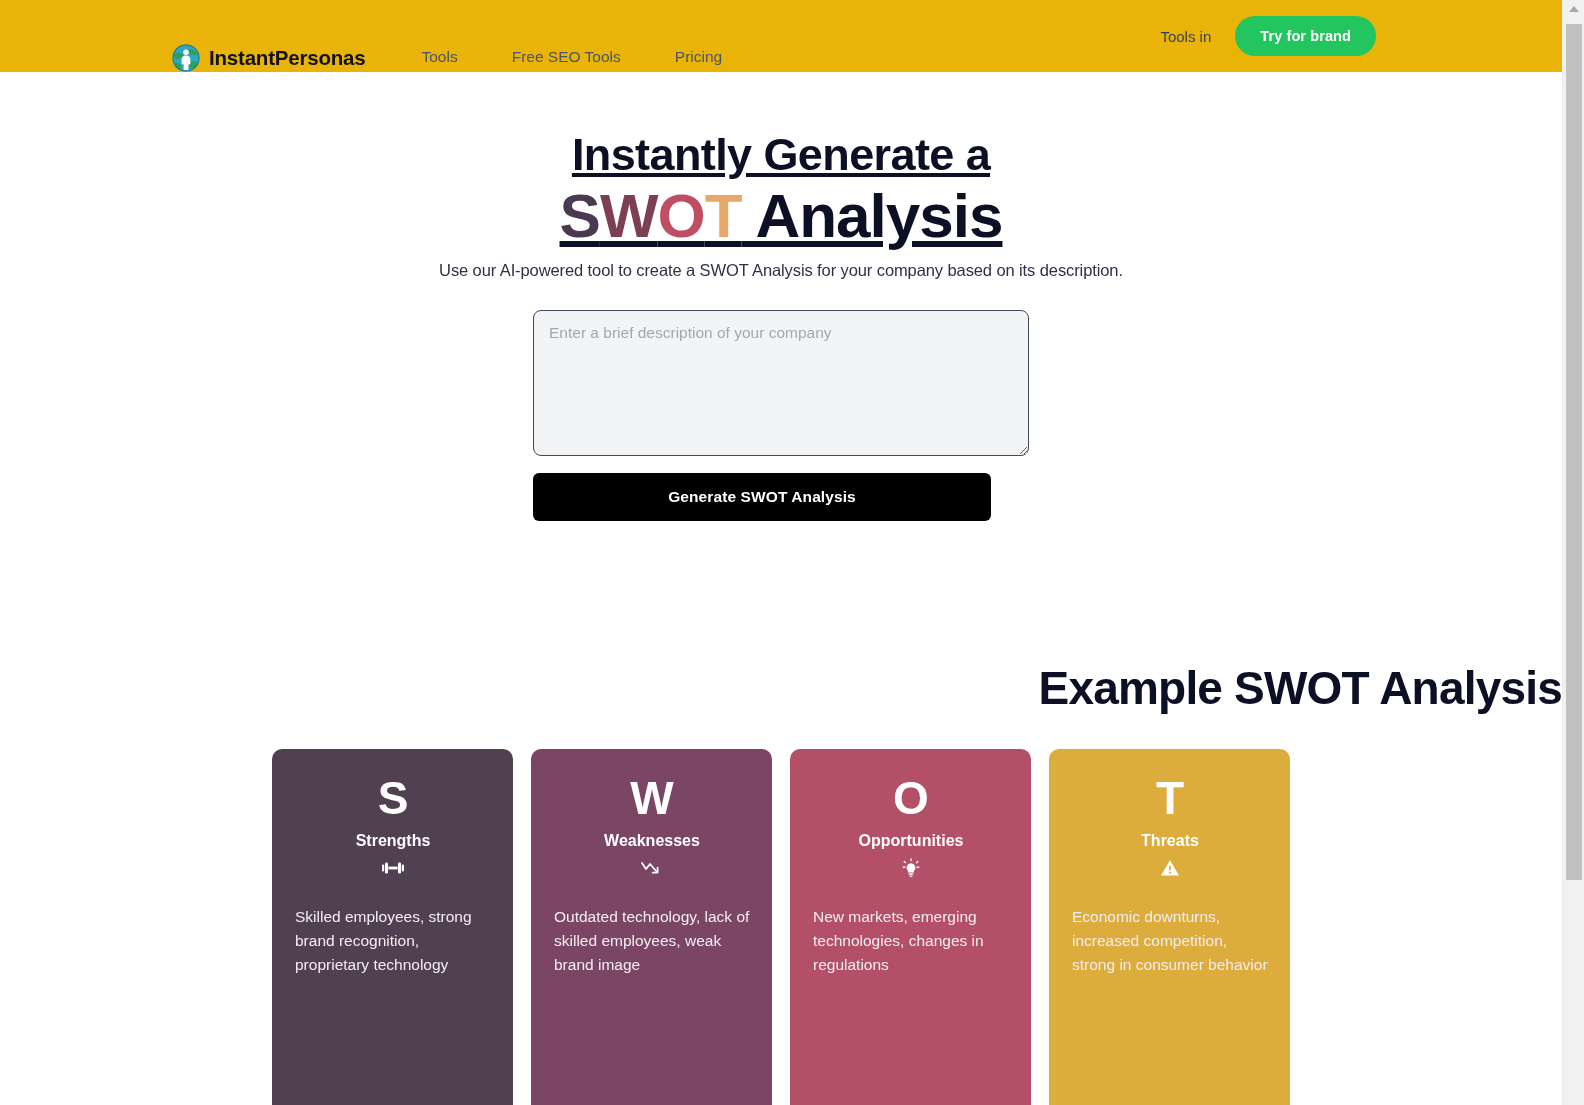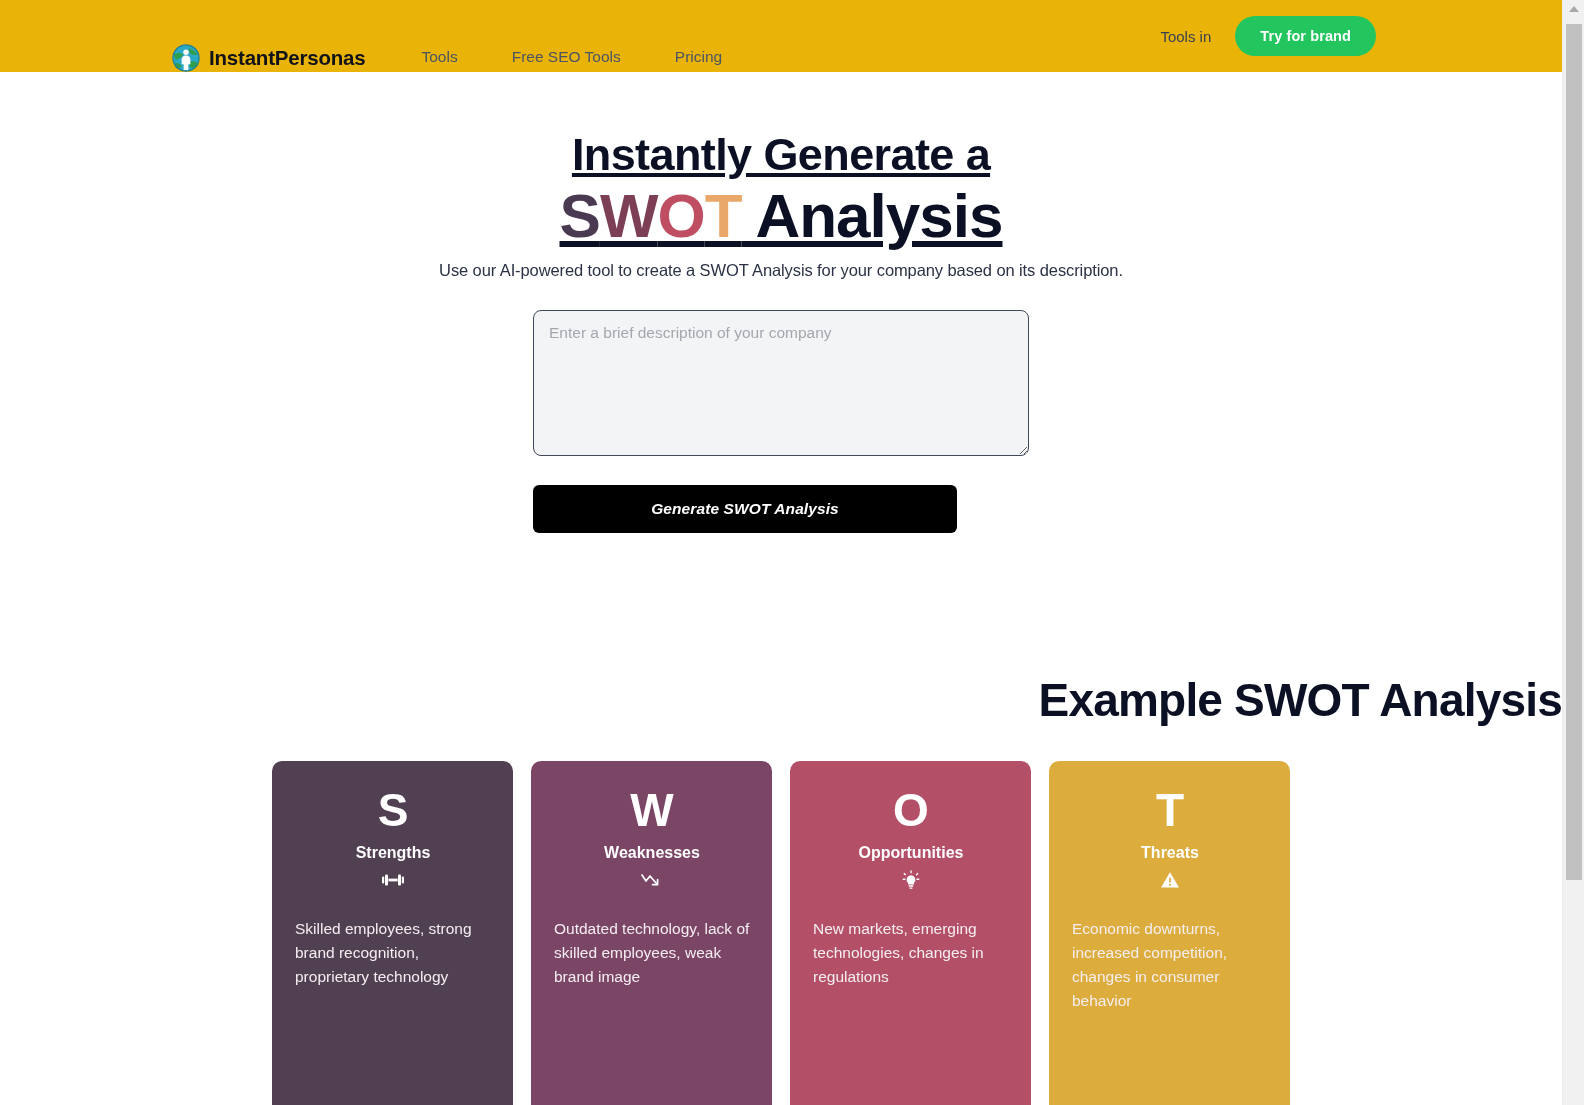--- a/index.html
+++ b/index.html
@@ -162,33 +162,32 @@
     font-family: "Liberation Sans", sans-serif;
     font-size: 15.5px;
     color: #111827;
     resize: vertical;
     outline: none;
   }
   .company-textarea::placeholder { color: #a3a7ae; }
 
   .generate-button {
     display: block;
-    width: 424px;
-    margin-top: 29px;
+    width: 458px;
+    margin-top: 17px;
     background: #000000;
     color: #ffffff;
     border: none;
     border-radius: 6px;
     padding: 15px 0;
     font-family: "Liberation Sans", sans-serif;
     font-size: 15.5px;
     font-weight: 700;
     letter-spacing: 0.1px;
     cursor: pointer;
-    font-style: italic;
   }
 
   
   .example-section {
     margin-top: 140px;
   }
 
   .example-title {
     text-align: right;
     font-size: 46px;
@@ -385,21 +384,21 @@
       <div class="swot-card" style="background:#DCAC3C">
         <div class="card-letter">T</div>
         <div class="card-heading">Threats</div>
         <div class="card-icon">
           <svg width="20" height="18" viewBox="0 0 20 18">
             <path d="M10 1.2 L19 16.6 H1 Z" fill="#fff"></path>
             <rect x="9.15" y="6.6" width="1.7" height="5" rx="0.85" fill="#DCAC3C"></rect>
             <circle cx="10" cy="13.8" r="1" fill="#DCAC3C"></circle>
           </svg>
         </div>
-        <div class="card-body">Economic downturns, increased competition, changes in consumer behavior</div>
+        <div class="card-body">Economic downturns, increased competition, strong in consumer behavior</div>
       </div>
 
     </div>
   </section>
 
 </div>
 
 <div class="scrollbar">
   <div class="sb-arrow up">
       <i></i>

